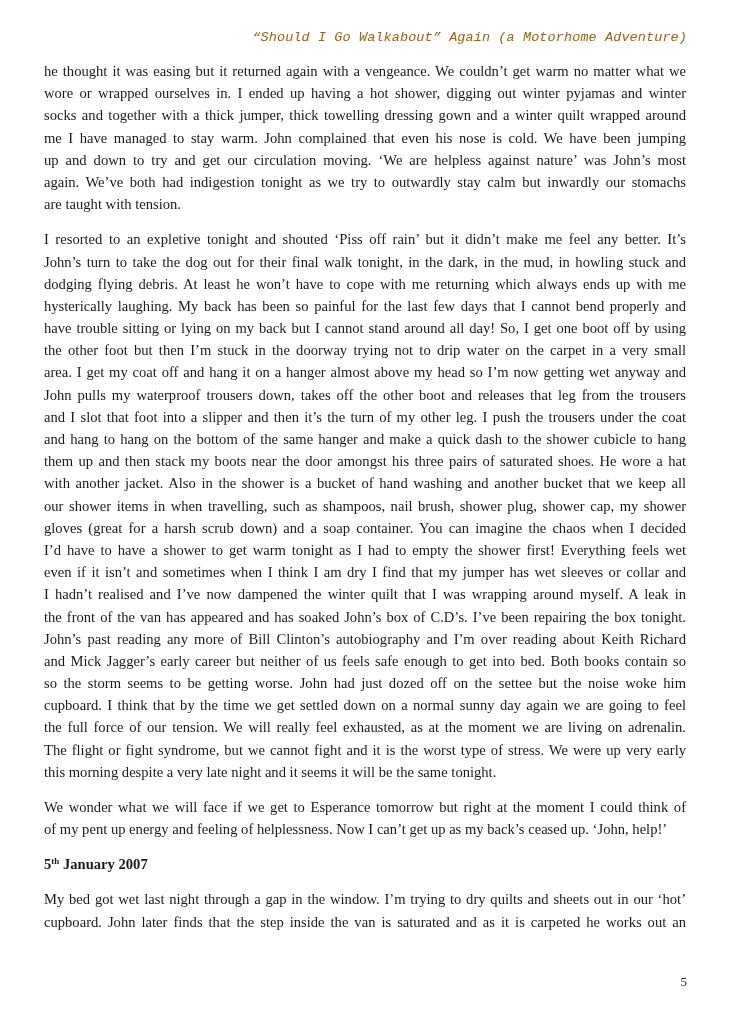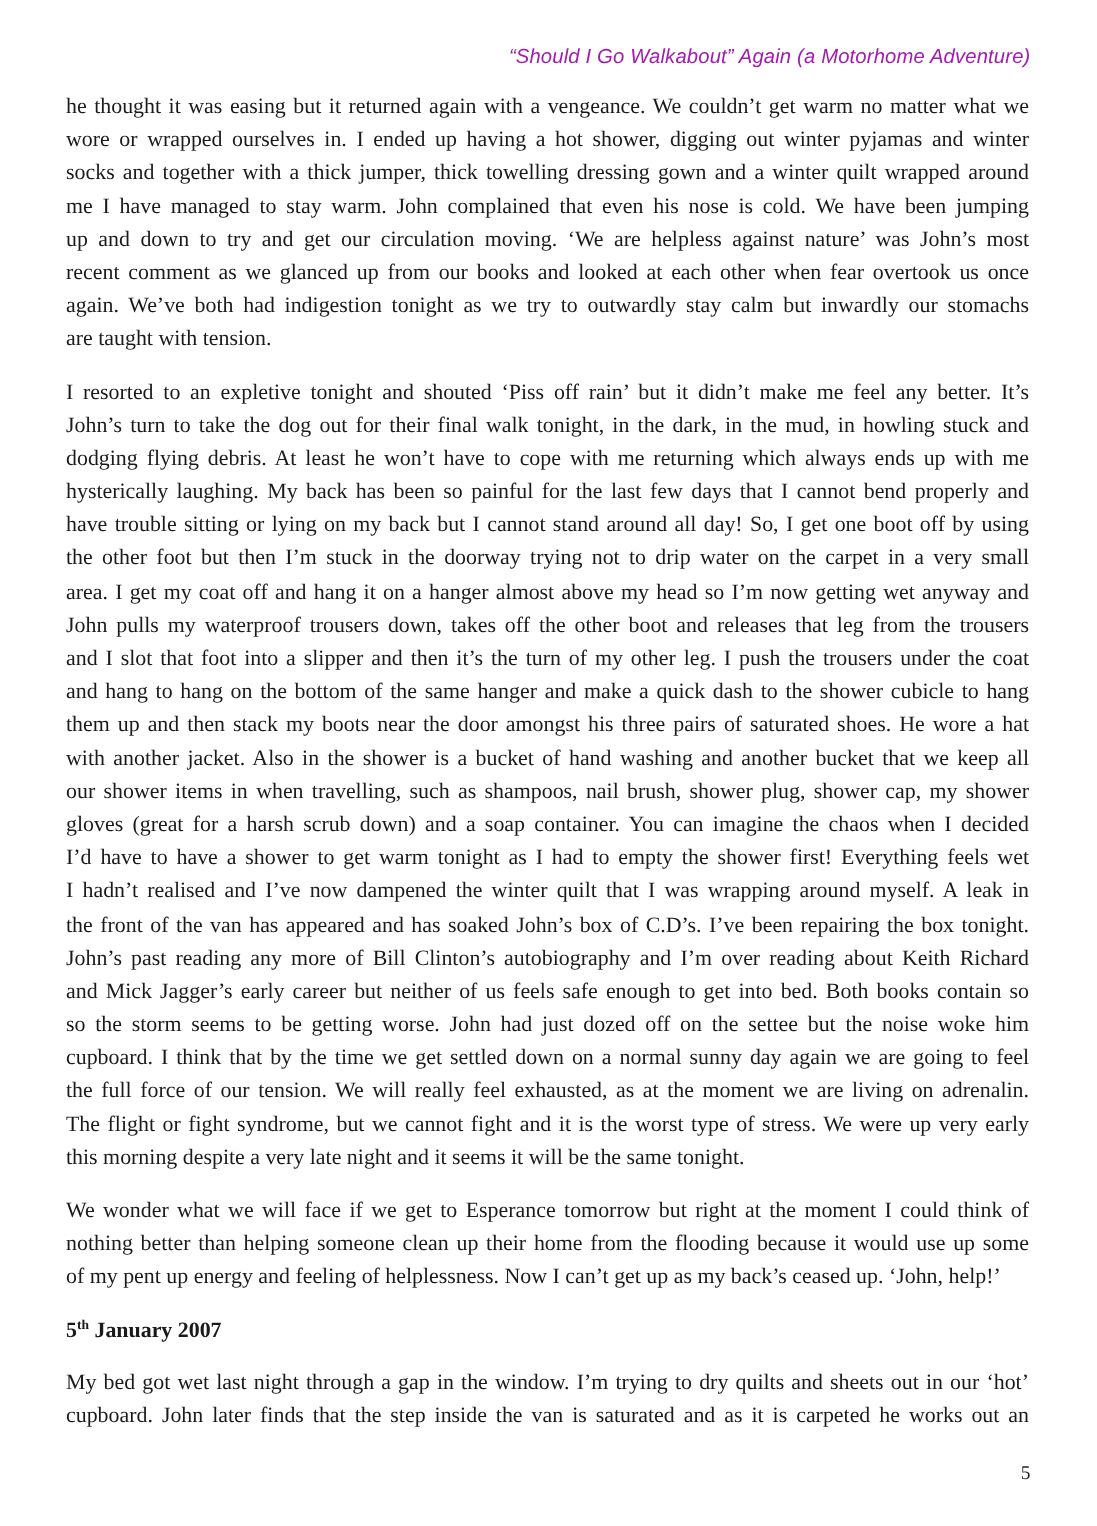--- a/index.html
+++ b/index.html
@@ -1,21 +1,21 @@
 <!DOCTYPE html>
 <html><head>
   <meta charset="utf-8">
   <style>
     html, body { margin: 0; padding: 0; background: #ffffff; }
     body { width: 731px; height: 1017px; position: relative; overflow: hidden; }
     .page { position: absolute; left: 0; top: 0; width: 731px; height: 1017px; background: #fff; color: #1a1a1a; }
     .running-header {
       position: absolute; right: 44px; top: 30px;
-      font-family: Liberation Sans, sans-serif; font-style: italic;
-      font-size: 13.5px; color: #a21caf; letter-spacing: 0.1px;
+      font-family: Liberation Mono, monospace; font-style: italic;
+      font-size: 13.5px; color: #a16207; letter-spacing: 0.1px;
       white-space: nowrap;
     }
     .body-text {
       position: absolute; left: 44px; top: 60px; width: 642px;
       font-family: "Liberation Serif", serif; font-size: 14.6px; color: #1a1a1a;
     }
     .para { margin: 0 0 13px 0; }
     .line {
       display: block; height: 22.2px; line-height: 22.2px;
       text-align: justify; text-align-last: justify; white-space: nowrap; overflow: visible;
@@ -34,55 +34,54 @@
 <div class="page">
   <div class="running-header">“Should I Go Walkabout” Again (a Motorhome Adventure)</div>
 
   <div class="body-text">
     <div class="para">
       <span class="line">he thought it was easing but it returned again with a vengeance. We couldn’t get warm no matter what we</span>
       <span class="line">wore or wrapped ourselves in. I ended up having a hot shower, digging out winter pyjamas and winter</span>
       <span class="line">socks and together with a thick jumper, thick towelling dressing gown and a winter quilt wrapped around</span>
       <span class="line">me I have managed to stay warm. John complained that even his nose is cold. We have been jumping</span>
       <span class="line">up and down to try and get our circulation moving. ‘We are helpless against nature’ was John’s most</span>
-      <span class="line">recent comment as we glanced up from our books and looked at each other when fear overtook us once</span>
       <span class="line">again. We’ve both had indigestion tonight as we try to outwardly stay calm but inwardly our stomachs</span>
       <span class="line last">are taught with tension.</span>
     </div>
 
     <div class="para">
       <span class="line">I resorted to an expletive tonight and shouted ‘Piss off rain’ but it didn’t make me feel any better. It’s</span>
       <span class="line">John’s turn to take the dog out for their final walk tonight, in the dark, in the mud, in howling stuck and</span>
       <span class="line">dodging flying debris. At least he won’t have to cope with me returning which always ends up with me</span>
       <span class="line">hysterically laughing. My back has been so painful for the last few days that I cannot bend properly and</span>
       <span class="line">have trouble sitting or lying on my back but I cannot stand around all day! So, I get one boot off by using</span>
       <span class="line">the other foot but then I’m stuck in the doorway trying not to drip water on the carpet in a very small</span>
       <span class="line">area. I get my coat off and hang it on a hanger almost above my head so I’m now getting wet anyway and</span>
       <span class="line">John pulls my waterproof trousers down, takes off the other boot and releases that leg from the trousers</span>
       <span class="line">and I slot that foot into a slipper and then it’s the turn of my other leg. I push the trousers under the coat</span>
       <span class="line">and hang to hang on the bottom of the same hanger and make a quick dash to the shower cubicle to hang</span>
       <span class="line">them up and then stack my boots near the door amongst his three pairs of saturated shoes. He wore a hat</span>
       <span class="line">with another jacket. Also in the shower is a bucket of hand washing and another bucket that we keep all</span>
       <span class="line">our shower items in when travelling, such as shampoos, nail brush, shower plug, shower cap, my shower</span>
       <span class="line">gloves (great for a harsh scrub down) and a soap container. You can imagine the chaos when I decided</span>
       <span class="line">I’d have to have a shower to get warm tonight as I had to empty the shower first! Everything feels wet</span>
+      <span class="line">even if it isn’t and sometimes when I think I am dry I find that my jumper has wet sleeves or collar and</span>
       <span class="line">I hadn’t realised and I’ve now dampened the winter quilt that I was wrapping around myself. A leak in</span>
       <span class="line">the front of the van has appeared and has soaked John’s box of C.D’s. I’ve been repairing the box tonight.</span>
       <span class="line">John’s past reading any more of Bill Clinton’s autobiography and I’m over reading about Keith Richard</span>
       <span class="line">and Mick Jagger’s early career but neither of us feels safe enough to get into bed. Both books contain so</span>
       <span class="line">so the storm seems to be getting worse. John had just dozed off on the settee but the noise woke him</span>
       <span class="line">cupboard. I think that by the time we get settled down on a normal sunny day again we are going to feel</span>
       <span class="line">the full force of our tension. We will really feel exhausted, as at the moment we are living on adrenalin.</span>
       <span class="line">The flight or fight syndrome, but we cannot fight and it is the worst type of stress. We were up very early</span>
       <span class="line last">this morning despite a very late night and it seems it will be the same tonight.</span>
     </div>
 
     <div class="para">
       <span class="line">We wonder what we will face if we get to Esperance tomorrow but right at the moment I could think of</span>
-      <span class="line">nothing better than helping someone clean up their home from the flooding because it would use up some</span>
       <span class="line last">of my pent up energy and feeling of helplessness. Now I can’t get up as my back’s ceased up. ‘John, help!’</span>
     </div>
 
     <div class="heading"><span>5</span><sup>th</sup><span> January 2007</span></div>
 
     <div class="para">
       <span class="line">My bed got wet last night through a gap in the window. I’m trying to dry quilts and sheets out in our ‘hot’</span>
       <span class="line">cupboard. John later finds that the step inside the van is saturated and as it is carpeted he works out an</span>
     </div>
   </div>

